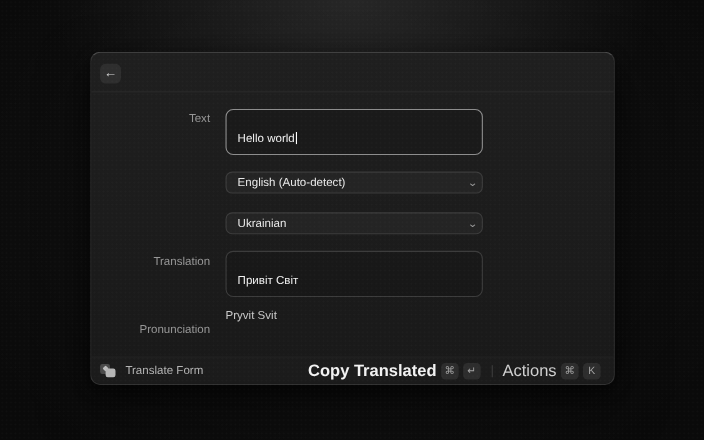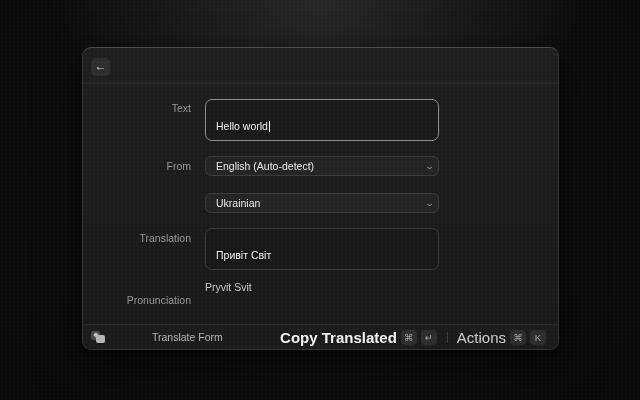--- a/index.html
+++ b/index.html
@@ -81,21 +81,20 @@
     position:absolute; left:122px; top:233px;
     font-size:10.5px; line-height:13px; color:#c9c9c9;
   }
 
   .footer {
     position:absolute; left:0; right:0; bottom:0; height:25px;
     border-top:1px solid #2a2a2a;
     display:flex; align-items:center; padding:0 12px 0 8px;
     background:rgba(255,255,255,0.012);
     border-radius:0 0 9px 9px;
-    gap:38px;
   }
   .ext-icon { position:relative; width:15px; height:13px; flex:0 0 auto; }
   .ext-icon .sq-back {
     position:absolute; left:0; top:0; width:9px; height:9px;
     background:#4a4a4a; border-radius:2px;
   }
   .ext-icon .sq-back::after {
     content:""; position:absolute; left:2.5px; top:2.5px; width:4px; height:4px;
     background:#bdbdbd; border-radius:1px; transform:rotate(45deg);
   }
@@ -123,21 +122,20 @@
 
   <div class="header">
     <div class="back-btn">←</div>
   </div>
 
   <div class="label lbl-text">Text</div>
   <div class="field textarea focused f-text">
     <span>Hello world</span><span class="caret"></span>
   </div>
 
-  <div class="label lbl-from">From</div>
   <div class="field select f-from">
     <span>English (Auto-detect)</span>
     <span class="chev">⌄</span>
   </div>
 
   <div class="field select f-to">
     <span>Ukrainian</span>
     <span class="chev">⌄</span>
   </div>
 

